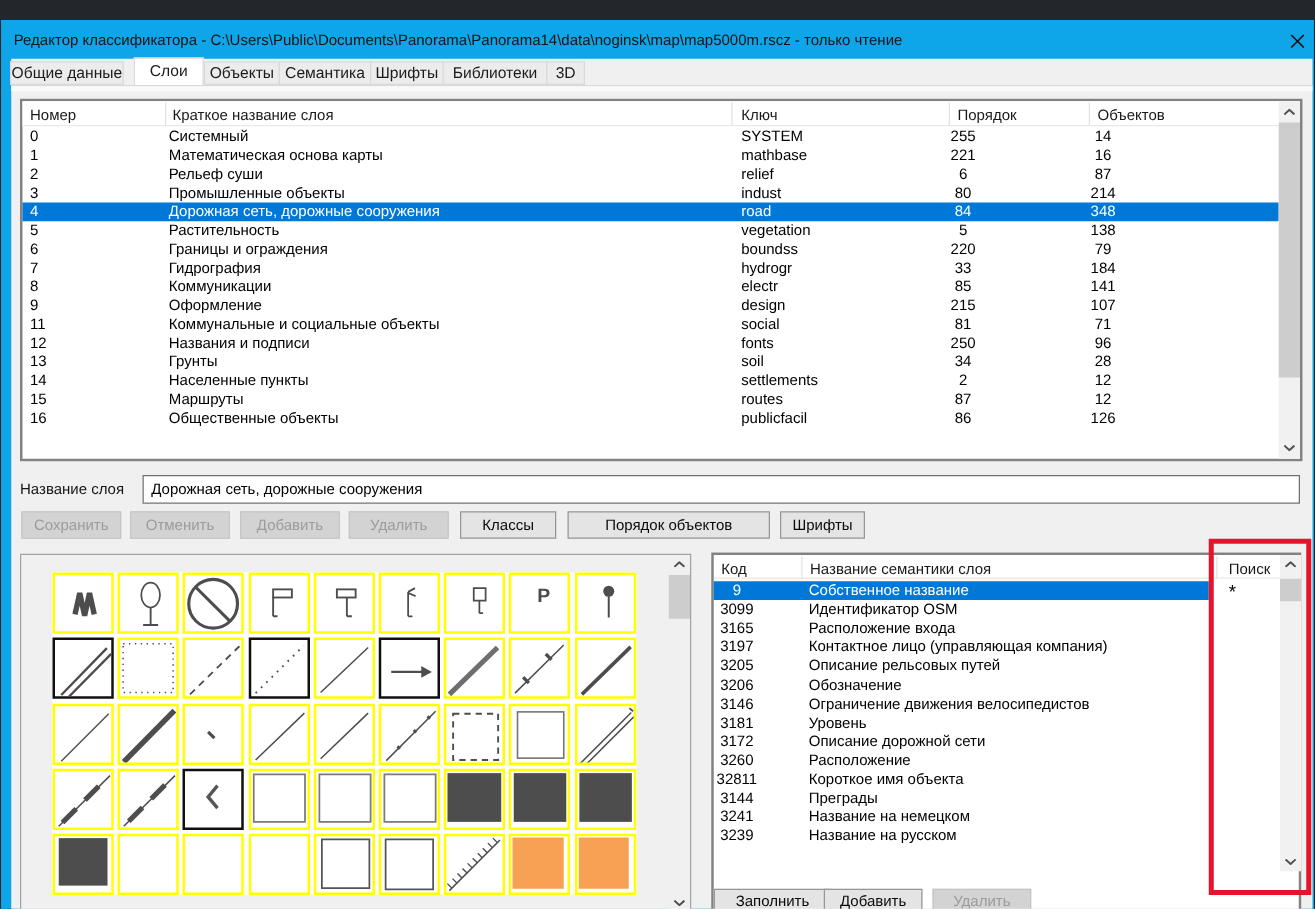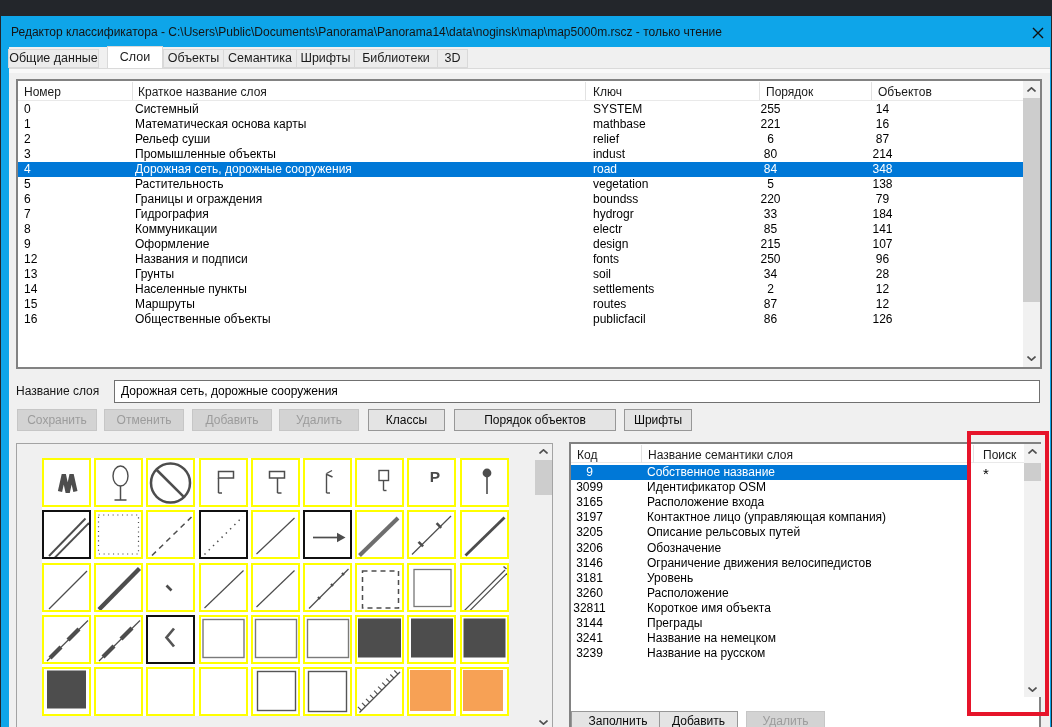--- a/index.html
+++ b/index.html
@@ -141,20 +141,27 @@
           <span class="c5">141</span>
         </div>
 <div class="trow">
           <span class="c1">9</span>
           <span class="c2">Оформление</span>
           <span class="c3">design</span>
           <span class="c4">215</span>
           <span class="c5">107</span>
         </div>
 <div class="trow">
+          <span class="c1">11</span>
+          <span class="c2">Коммунальные и социальные объекты</span>
+          <span class="c3">social</span>
+          <span class="c4">81</span>
+          <span class="c5">71</span>
+        </div>
+<div class="trow">
           <span class="c1">12</span>
           <span class="c2">Названия и подписи</span>
           <span class="c3">fonts</span>
           <span class="c4">250</span>
           <span class="c5">96</span>
         </div>
 <div class="trow">
           <span class="c1">13</span>
           <span class="c2">Грунты</span>
           <span class="c3">soil</span>
@@ -428,20 +435,25 @@
           <span class="s1">3146</span>
           <span class="s2">Ограничение движения велосипедистов</span>
         </div>
 <div class="srow">
           <span class="sbg"></span>
           <span class="s1">3181</span>
           <span class="s2">Уровень</span>
         </div>
 <div class="srow">
           <span class="sbg"></span>
+          <span class="s1">3172</span>
+          <span class="s2">Описание дорожной сети</span>
+        </div>
+<div class="srow">
+          <span class="sbg"></span>
           <span class="s1">3260</span>
           <span class="s2">Расположение</span>
         </div>
 <div class="srow">
           <span class="sbg"></span>
           <span class="s1">32811</span>
           <span class="s2">Короткое имя объекта</span>
         </div>
 <div class="srow">
           <span class="sbg"></span>

